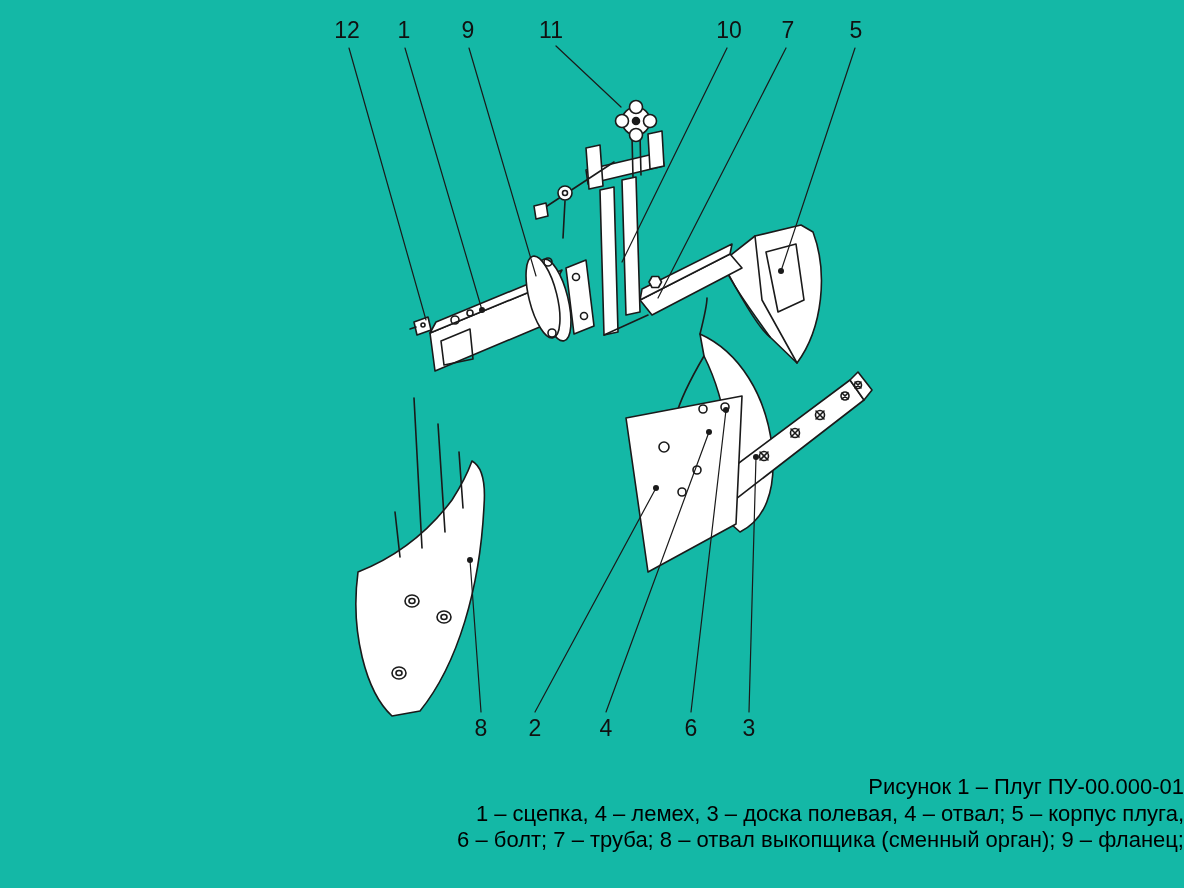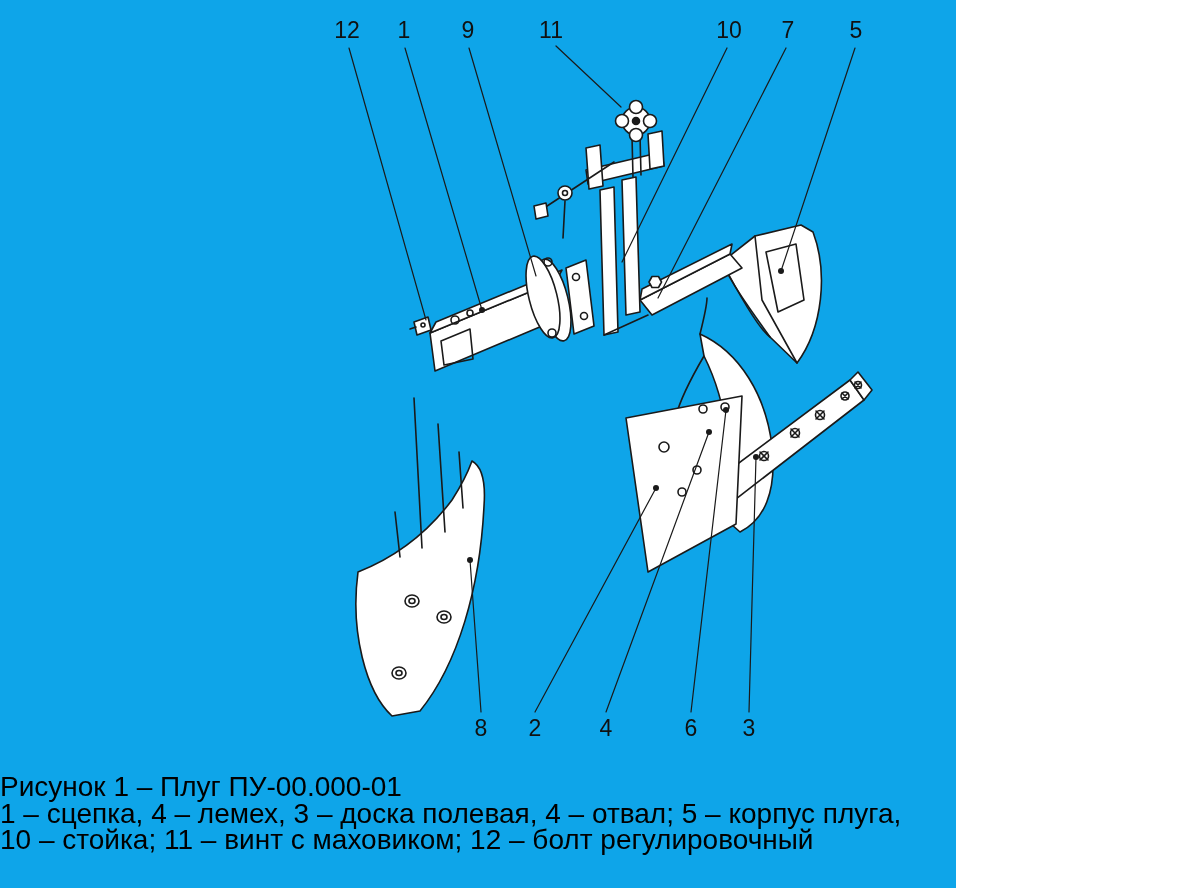--- a/index.html
+++ b/index.html
@@ -1,34 +1,34 @@
 <!DOCTYPE html>
 <html><head>
 <meta charset="utf-8">
 <style>
   html,body{margin:0;padding:0;background:#ffffff;}
   .page{
     position:relative;
-    width:956px;height:888px;
-    background:#0ea5e9;
+    width:1184px;height:888px;
+    background:#14b8a6;
     font-family:"Liberation Sans", sans-serif;
     overflow:hidden;
   }
   .diagram-svg{position:absolute;left:0;top:0;}
   .callout{
     font-family:"Liberation Sans", sans-serif;
     font-size:23px;
     fill:#111111;
   }
   .caption{
     position:absolute;
     left:0;right:0;top:774px;
-    text-align:left;
+    text-align:right;
     color:#000000;
-    font-size:28px;
+    font-size:22px;
     line-height:26.5px;
   }
 </style>
 </head>
 <body>
 
 <div class="page">
 
   <svg class="diagram-svg" width="1184" height="888" viewBox="0 0 1184 888">
 
@@ -176,16 +176,16 @@
       <text class="callout" x="535" y="736" text-anchor="middle">2</text>
       <text class="callout" x="606" y="736" text-anchor="middle">4</text>
       <text class="callout" x="691" y="736" text-anchor="middle">6</text>
       <text class="callout" x="749" y="736" text-anchor="middle">3</text>
     </g>
   </svg>
 
   <div class="caption">
     <div class="caption-line">Рисунок 1 – Плуг ПУ-00.000-01</div>
     <div class="caption-line">1 – сцепка, 4 – лемех, 3 – доска полевая, 4 – отвал; 5 – корпус плуга,</div>
-    <div class="caption-line">10 – стойка; 11 – винт с маховиком; 12 – болт регулировочный</div>
+    <div class="caption-line">6 – болт; 7 – труба; 8 – отвал выкопщика (сменный орган); 9 – фланец;</div>
   </div>
 
 </div>
 
 </body></html>

